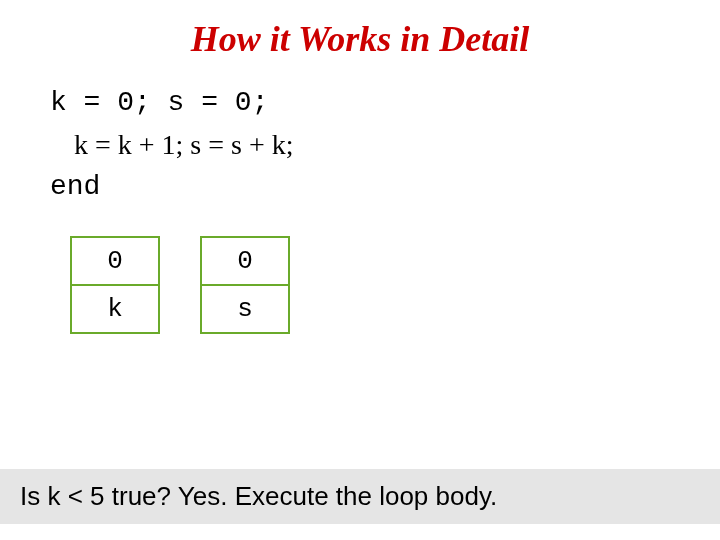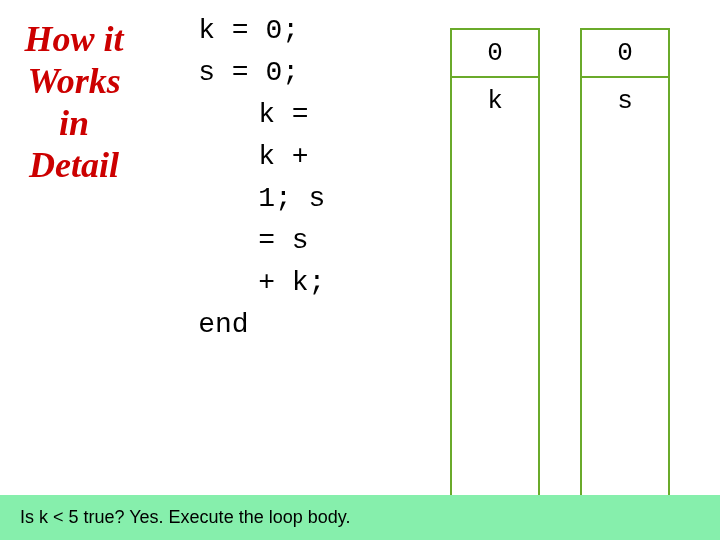--- a/index.html
+++ b/index.html
@@ -12,21 +12,21 @@
       overflow: hidden;
       position: relative;
     }
 
     .page-container {
       width: 720px;
       height: 540px;
       background: #ffffff;
       position: relative;
       display: flex;
-      flex-direction: row;
+      flex-direction: column;
     }
 
     .title {
       color: #cc0000;
       font-size: 36px;
       font-style: italic;
       font-family: 'Times New Roman', serif;
       text-align: center;
       padding: 18px 20px 12px 20px;
     }
@@ -37,21 +37,22 @@
       color: #000000;
       padding: 10px 50px 0 50px;
       line-height: 1.5;
     }
 
     .code-line {
       display: block;
     }
 
     .indent {
-      margin-left: 60px;
+      margin-left: 24px;
+      font-family: Liberation Serif, serif;
     }
 
     .variables-section {
       display: flex;
       flex-direction: row;
       gap: 40px;
       padding: 28px 50px 10px 70px;
     }
 
     .var-box {
@@ -73,26 +74,26 @@
     .var-name {
       font-size: 26px;
       font-family: 'Courier New', Courier, monospace;
       text-align: center;
       padding: 8px 0;
       background: #ffffff;
     }
 
     .bottom-bar {
       position: absolute;
-      bottom: 0;
+      bottom: 16px;
       left: 0;
       width: 720px;
-      background: #86efac;
+      background: #e5e5e5;
       padding: 12px 20px;
-      font-size: 18px;
+      font-size: 26px;
       font-family: Arial, sans-serif;
       color: #000000;
       text-align: left;
     }
   </style>
 </head>
 <body>
 
 <div class="page-container">
 

